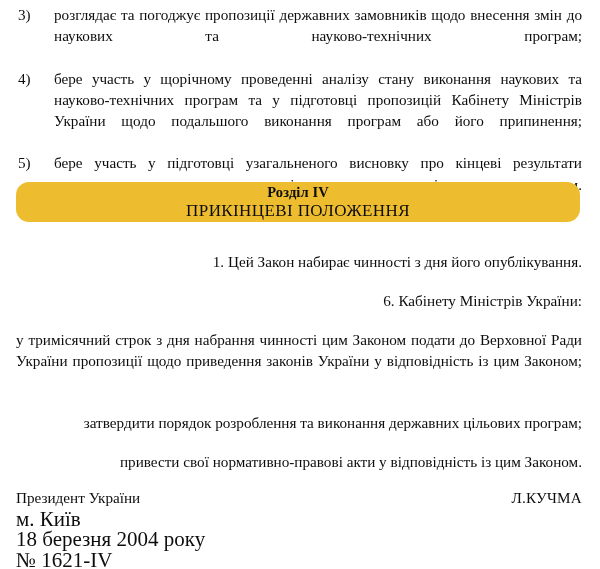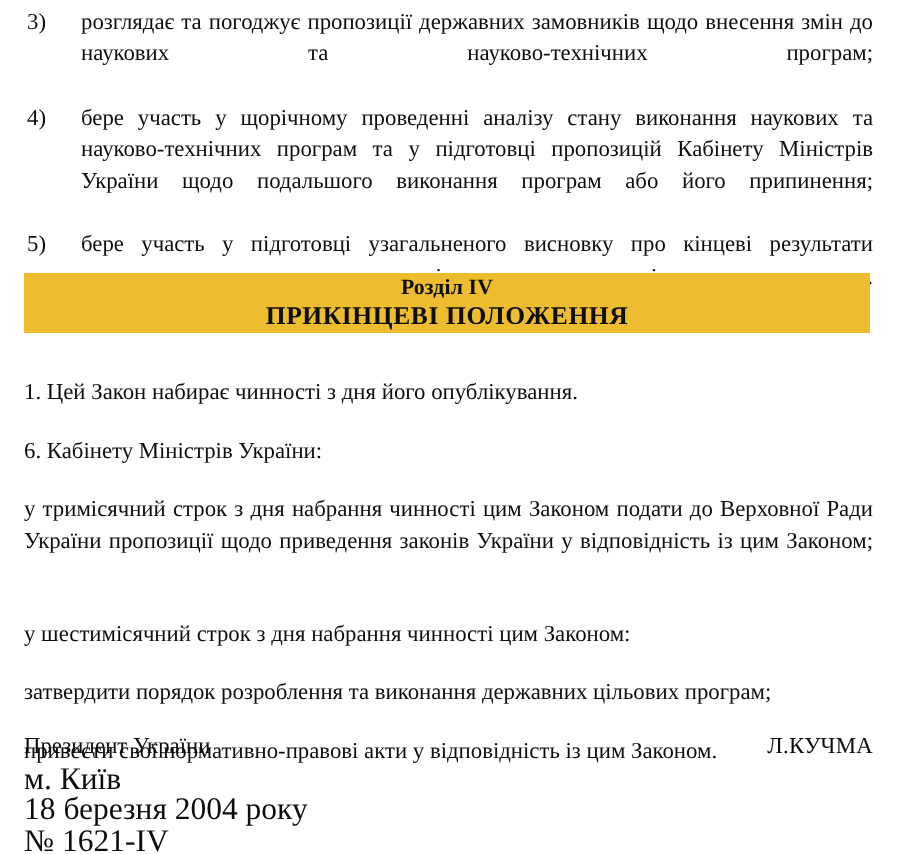--- a/index.html
+++ b/index.html
@@ -64,46 +64,47 @@
     left: 16px;
     top: 182px;
     width: 564px;
     height: 40px;
     background: #eebd2f;
     display: flex;
     flex-direction: column;
     align-items: center;
     justify-content: center;
     box-sizing: border-box;
+    border-radius: 13px;
   }
   .banner-line1 {
     font-size: 14.5px;
     line-height: 17px;
     font-weight: bold;
     letter-spacing: 0.1px;
   }
   .banner-line2 {
     font-size: 17px;
     line-height: 20px;
-    font-weight: bold;
+    font-weight: normal;
     letter-spacing: 0.4px;
   }
 
   
   .body-block {
     position: absolute;
     left: 16px;
     top: 236px;
     width: 566px;
   }
   .para {
     font-size: 15.2px;
     line-height: 21px;
     margin-bottom: 18px;
-    text-align: left;
+    text-align: right;
   }
   .para.justify {
     text-align: justify;
     text-justify: inter-word;
   }
   .para.justify::after {
     content: "";
     display: inline-block;
     width: 100%;
   }
@@ -159,21 +160,20 @@
 
   <div class="section-banner">
     <div class="banner-line1">Розділ IV</div>
     <div class="banner-line2">ПРИКІНЦЕВІ ПОЛОЖЕННЯ</div>
   </div>
 
   <div class="body-block">
     <p class="para">1. Цей Закон набирає чинності з дня його опублікування.</p>
     <p class="para">6. Кабінету Міністрів України:</p>
     <p class="para justify tight">у тримісячний строк з дня набрання чинності цим Законом подати до Верховної Ради України пропозиції щодо приведення законів України у відповідність із цим Законом;</p>
-    <p class="para">у шестимісячний строк з дня набрання чинності цим Законом:</p>
     <p class="para">затвердити порядок розроблення та виконання державних цільових програм;</p>
     <p class="para">привести свої нормативно-правові акти у відповідність із цим Законом.</p>
   </div>
 
   <div class="signature-block">
     <div class="sig-row">
       <span class="sig-title">Президент України</span>
       <span class="sig-name">Л.КУЧМА</span>
     </div>
     <div class="sig-line">м. Київ</div>

